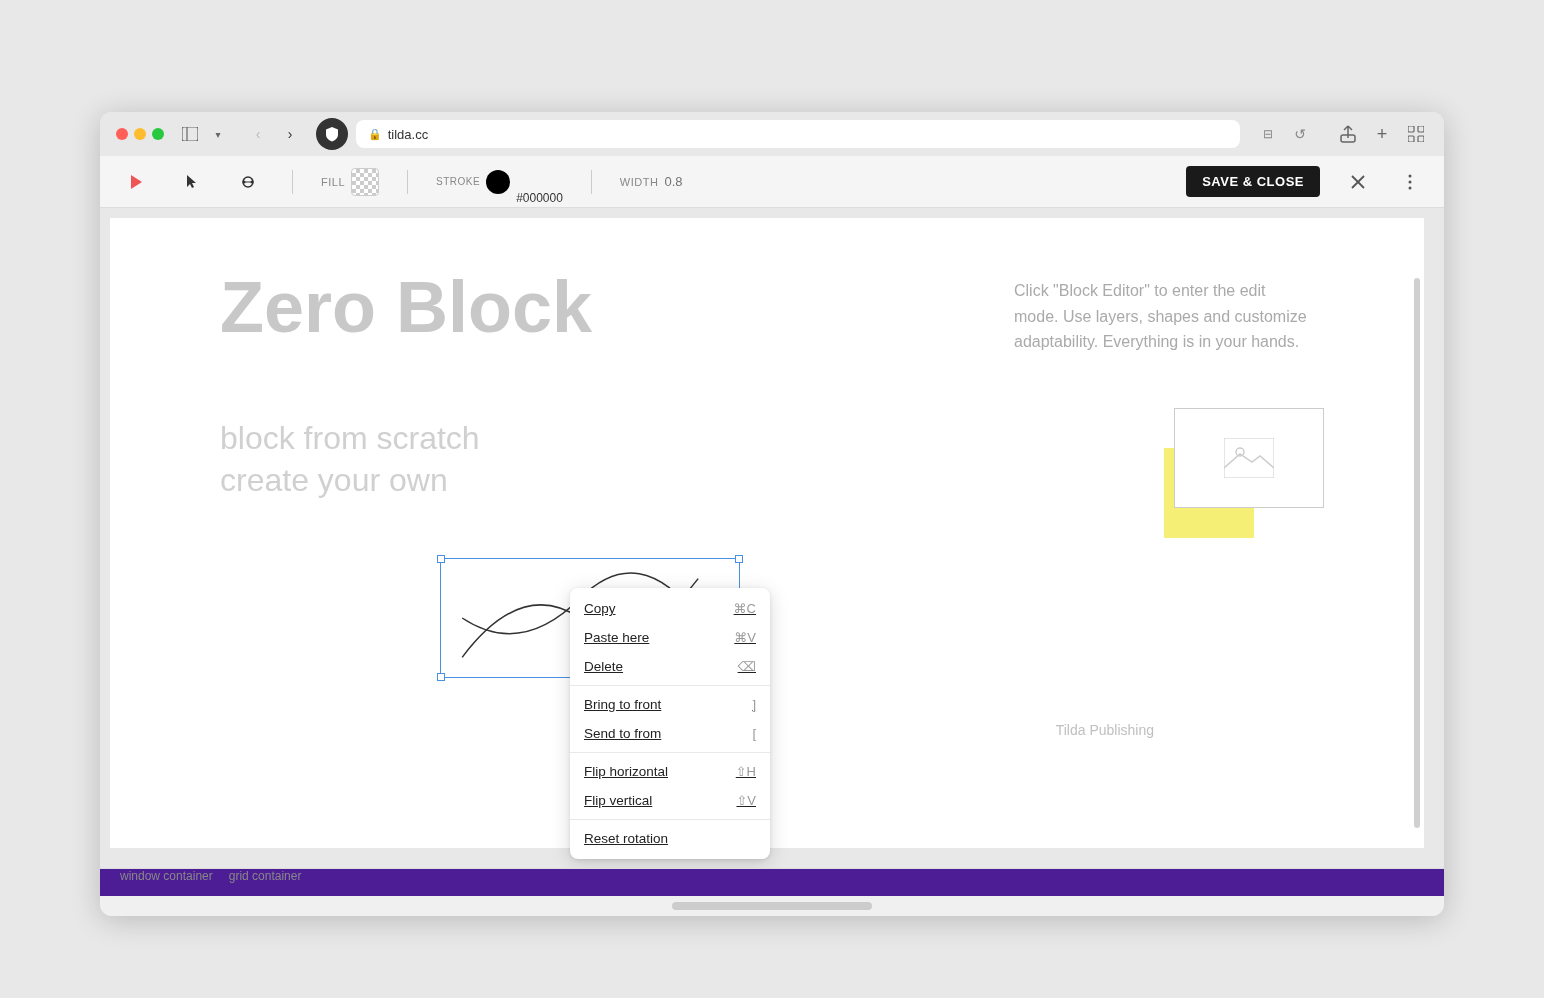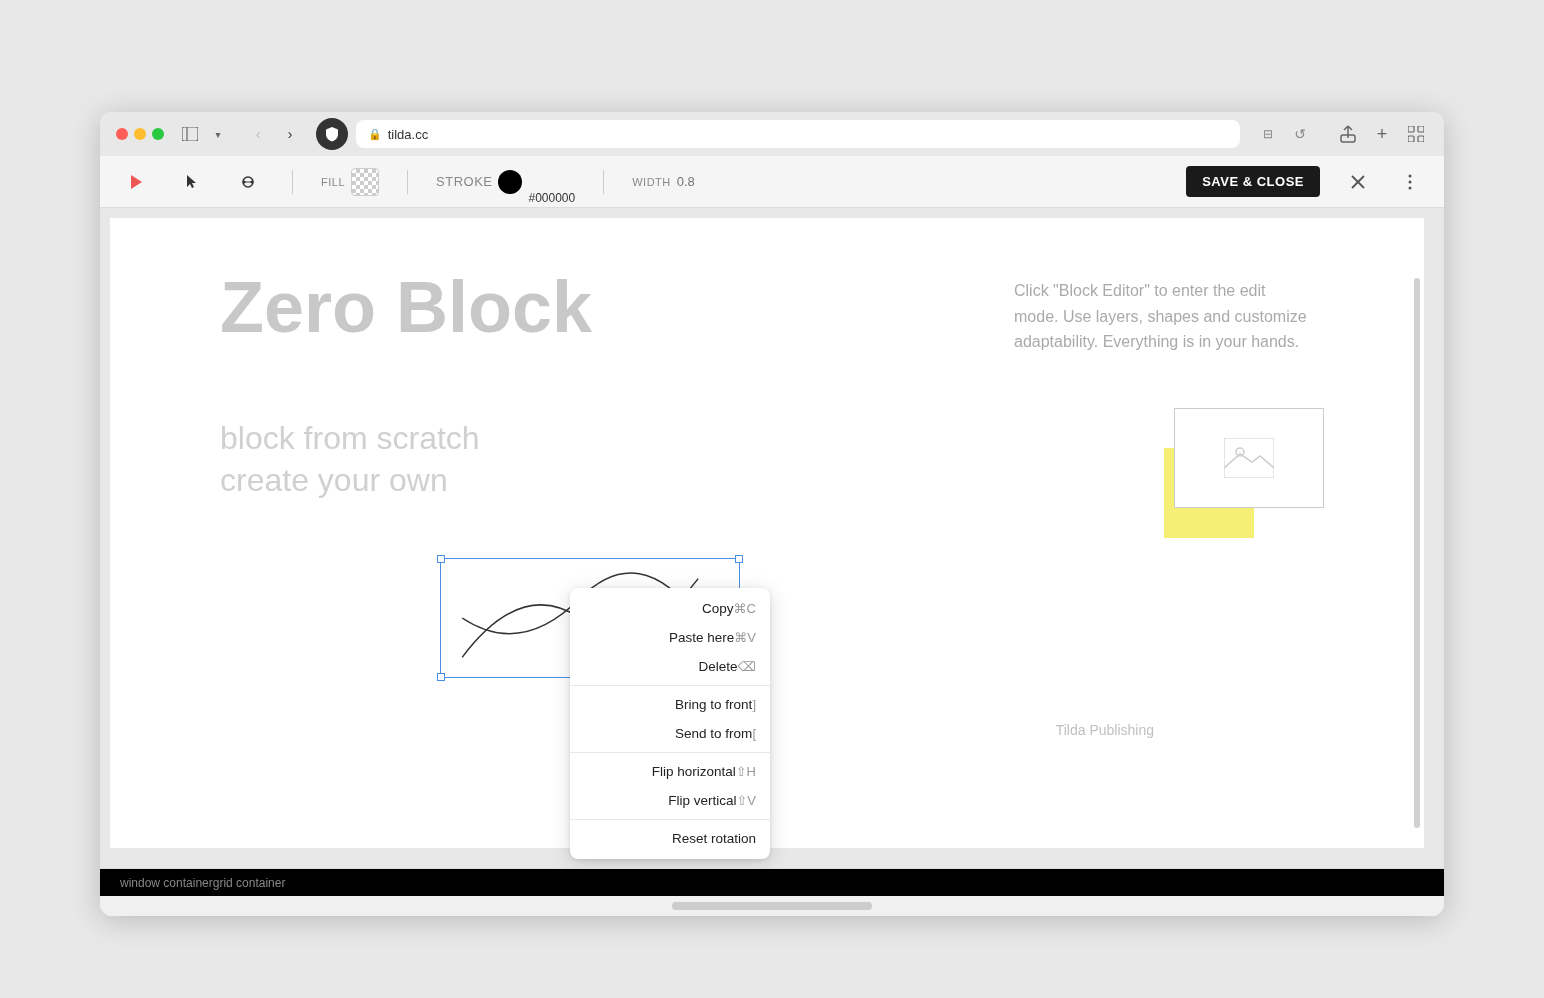--- a/index.html
+++ b/index.html
@@ -66,26 +66,26 @@
     
     .selected-element { position: absolute; top: 340px; left: 330px; width: 300px; height: 120px; border: 1.5px solid #4a90e2; }
     .selection-handle { position: absolute; width: 8px; height: 8px; background: white; border: 1.5px solid #4a90e2; }
     .sh-tl { top: -4px; left: -4px; }
     .sh-tr { top: -4px; right: -4px; }
     .sh-bl { bottom: -4px; left: -4px; }
     .sh-br { bottom: -4px; right: -4px; }
 
     
     .context-menu { position: absolute; top: 370px; left: 460px; background: white; border-radius: 8px; box-shadow: 0 4px 20px rgba(0,0,0,0.15), 0 1px 4px rgba(0,0,0,0.1); width: 200px; padding: 6px 0; z-index: 100; }
-    .ctx-item { display: flex; align-items: center; justify-content: flex-end; padding: 7px 14px; font-size: 13.5px; color: #222; cursor: pointer; }
+    .ctx-item { display: flex; align-items: center; justify-content: space-between; padding: 7px 14px; font-size: 13.5px; color: #222; cursor: pointer; text-decoration: underline; }
     .ctx-shortcut { color: #999; font-size: 13px; }
     .ctx-separator { height: 1px; background: #e8e8e8; margin: 4px 0; }
 
     
-    .status-bar { background: #000000; height: 28px; display: flex; align-items: center; padding: 0 20px; font-size: 12px; color: #888; border-top: 1px solid #ddd; }
+    .status-bar { background: #4c1d95; height: 28px; display: flex; align-items: flex-start; padding: 0 20px; gap: 16px; font-size: 12px; color: #888; border-top: 1px solid #ddd; }
 
     
     .scrollbar { position: absolute; right: 4px; top: 60px; bottom: 20px; width: 6px; background: #d0d0d0; border-radius: 3px; }
 
     
     .element-svg { width: 100%; height: 100%; }
   </style>
 </head>
 <body>
 
@@ -169,21 +169,21 @@
       <div class="tool-separator"></div>
 
       <div class="fill-control">
         <span style="font-size:11px; color:#888; letter-spacing:0.5px;">FILL</span>
         <div class="fill-swatch"></div>
       </div>
 
       <div class="tool-separator"></div>
 
       <div class="stroke-control">
-        <span style="font-size:13px; color:#888; letter-spacing:0.5px;">STROKE</span>
+        <span style="font-size:10px; color:#888; letter-spacing:0.5px;">STROKE</span>
         <div class="stroke-circle"></div>
         <span class="stroke-hex">#000000</span>
       </div>
 
       <div class="tool-separator"></div>
 
       <div class="width-control">
         <span style="font-size:11px; color:#888; letter-spacing:0.5px;">WIDTH</span>
         <span style="font-size:13px; color:#737373; min-width:24px;">0.8</span>
       </div>

